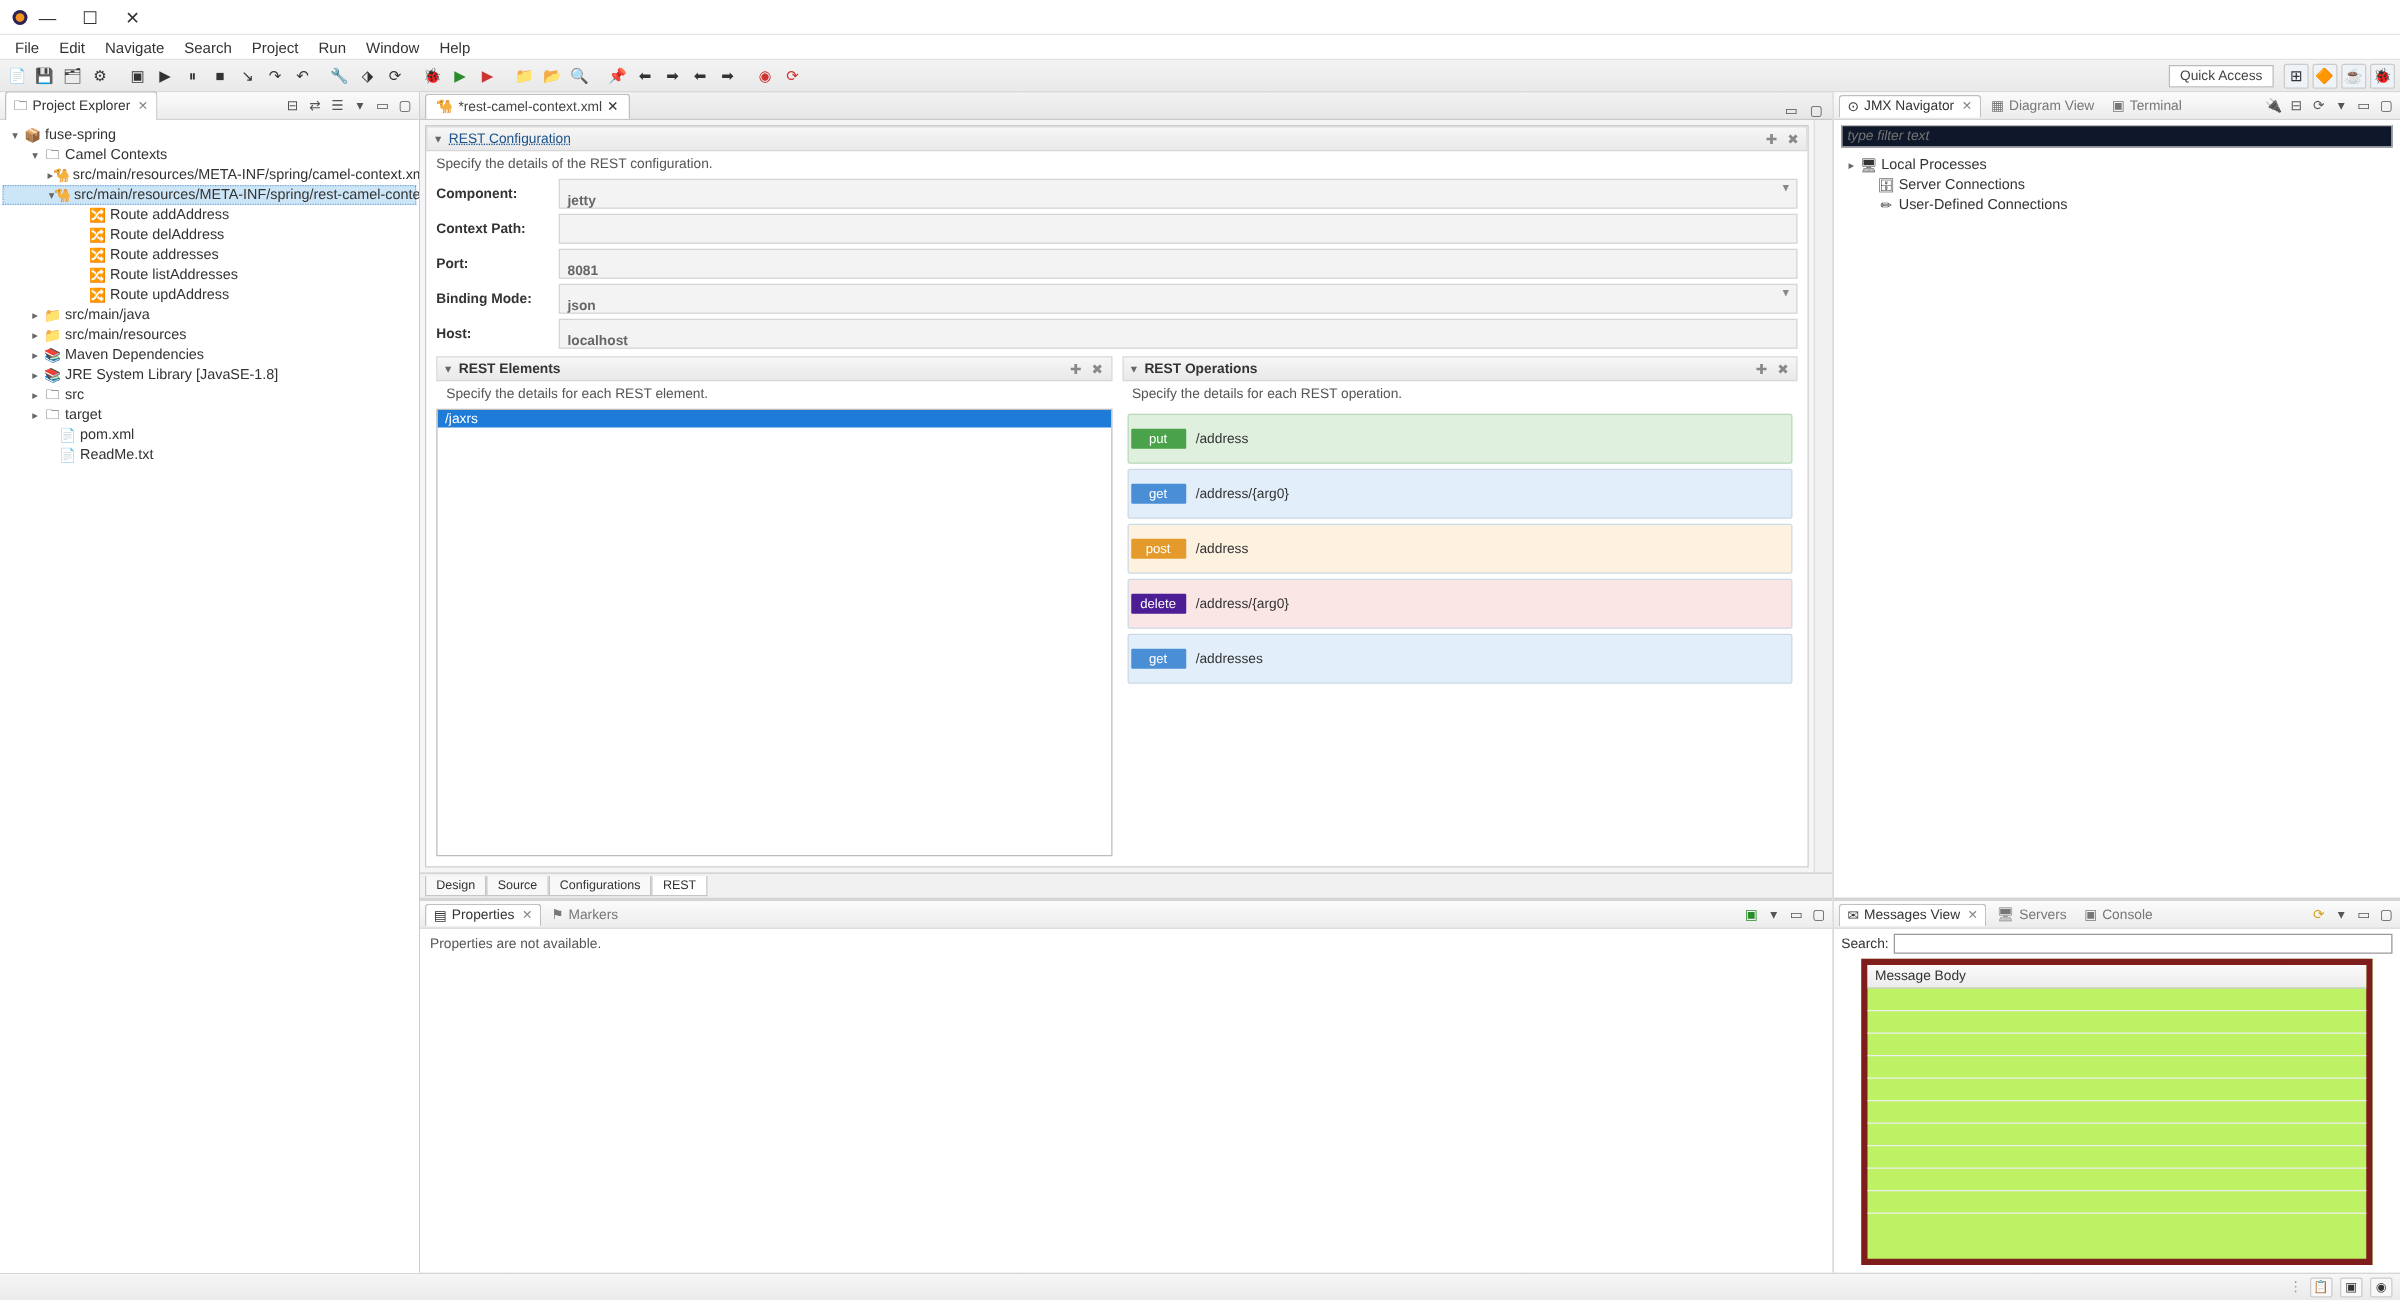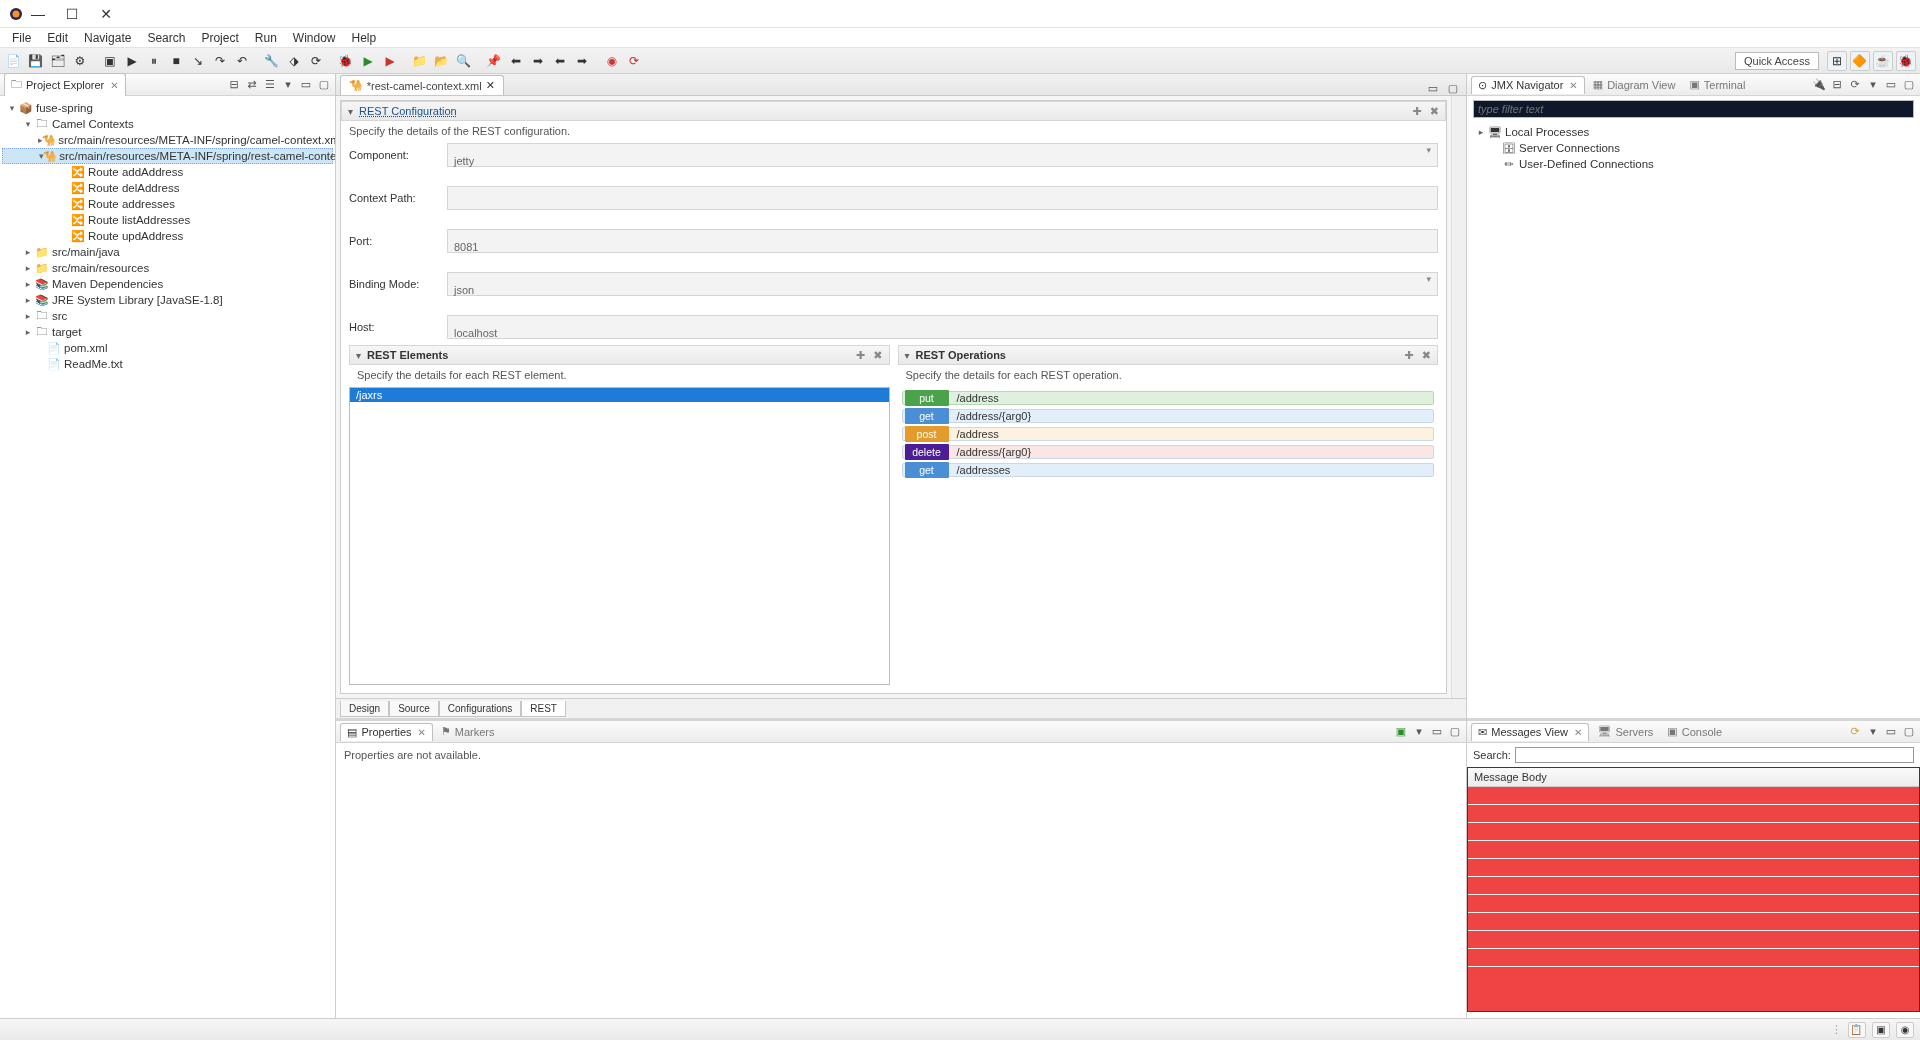--- a/index.html
+++ b/index.html
@@ -43,49 +43,49 @@
   .editortabs{height:22px;display:flex;align-items:flex-end;background:linear-gradient(#f2f2f2,#e6e6e6);border-bottom:1px solid #c8c8c8;padding-left:4px;}
   .editortab{display:flex;align-items:center;gap:4px;padding:3px 8px;background:#fff;border:1px solid #c0c0c0;border-bottom:none;border-radius:3px 3px 0 0;font-size:11px;}
   .editortab .dirty{color:#444;}
   .editortabs .editortoolbar{margin-left:auto;display:flex;gap:6px;padding-right:6px;}
   .editor-body{background:#fff;display:flex;flex-direction:column;border:1px solid #ccc;margin:4px;flex:1;min-height:0;}
   .form-section-bar{background:linear-gradient(#f6f6f6,#e9e9e9);border:1px solid #d6d6d6;height:20px;display:flex;align-items:center;padding:0 6px;gap:6px;}
   .form-section-bar .twist{color:#666;font-size:10px;}
   .form-section-bar .title{color:#1a5289;font-size:11px;text-decoration:underline dotted;}
   .form-section-bar .bar-tools{margin-left:auto;display:flex;gap:8px;color:#888;}
   .form-desc{font-size:11px;color:#555;padding:4px 8px 6px;}
-  .form-grid{display:grid;grid-template-columns:92px 1fr;gap:19px 6px;padding:0 8px 6px;align-items:center;}
+  .form-grid{display:grid;grid-template-columns:92px 1fr;gap:4px 6px;padding:0 8px 6px;align-items:center;font-weight:bold;}
   .form-grid label{font-size:11px;color:#333;}
   .form-input{background:#f3f3f3;border:1px solid #d5d5d5;height:18px;padding:11px 6px;font-size:11px;color:#666;width:100%;}
   .form-input.combo{position:relative;}
   .form-input.combo::after{content:"▾";position:absolute;right:6px;top:1px;color:#888;font-size:9px;}
   .rest-body{display:flex;gap:8px;padding:0 8px 8px;flex:1;min-height:0;}
   .rest-col{flex:1;display:flex;flex-direction:column;border:0;}
   .rest-listbox{flex:1;border:1px solid #bcbcbc;background:#fff;overflow:auto;}
   .rest-el-row{background:#1e7bd7;color:#fff;font-size:11px;padding:1px 6px;}
-  .op-row{display:flex;align-items:center;border:1px solid #cbd9e6;margin:4px;border-radius:2px;height:14px;}
+  .op-row{display:flex;align-items:center;border:1px solid #cbd9e6;margin:4px;border-radius:2px;height:40px;}
   .op-badge{width:44px;text-align:center;color:#fff;font-size:10.5px;padding:2px 0;border-radius:1px;margin:2px 8px 2px 2px;}
   .op-path{font-size:11px;color:#333;}
   .op-put{background:#dff0df;border-color:#b6d8b6;} .op-put .op-badge{background:#4aa24a;}
   .op-get{background:#e2effb;} .op-get .op-badge{background:#4a8fd6;}
   .op-post{background:#fdf1df;} .op-post .op-badge{background:#e59a2c;}
   .op-delete{background:#fbe6e6;} .op-delete .op-badge{background:#4c1d95;}
   .editor-bottom-tabs{height:20px;border-top:1px solid #ccc;display:flex;align-items:center;background:#f1f1f1;padding-left:4px;gap:0;}
   .ebtab{padding:2px 8px;border:1px solid #c5c5c5;border-top:none;background:#f8f8f8;font-size:10px;}
   .ebtab.active{background:#fff;}
   
   .center-bottom{height:300px;border-top:3px solid #d5d5d5;background:#fff;display:flex;flex-direction:column;}
   
   .filterbox{border:1px solid #bbb;margin:4px 6px;padding:2px 4px;color:#999;font-style:italic;font-size:11px;background:#0f172a;}
   .jmxtree{flex:1;padding:2px 4px;overflow:auto;}
   
   .right-bottom{height:300px;border-top:3px solid #d5d5d5;display:flex;flex-direction:column;}
   .searchrow{display:flex;align-items:center;gap:4px;padding:4px 6px;}
   .searchrow input{flex:1;border:1px solid #999;height:16px;padding:0 4px;font-size:11px;}
-  .msgtable{flex:1;border:1px solid #7f1d1d;margin:0 0 6px;background:#ef4444;}
+  .msgtable{flex:1;border:5px solid #7f1d1d;margin:0 22px 6px;background:#bef264;}
   .msgtable .hdr{background:linear-gradient(#fafafa,#ececec);border-bottom:1px solid #ccc;padding:3px 6px;font-size:11px;}
   .msgtable .gridrow{height:18px;border-bottom:1px solid #eee;}
   
   .statusbar{height:22px;background:linear-gradient(#f6f6f6,#eaeaea);border-top:1px solid #ccc;display:flex;align-items:center;justify-content:flex-end;padding:0 6px;gap:6px;}
   .statusbar .stbtn{width:18px;height:16px;border:1px solid #ccc;border-radius:2px;display:inline-flex;align-items:center;justify-content:center;font-size:10px;background:#f8f8f8;}
   svg { display:block; }
   .scrollbar-vert{width:15px;background:#f0f0f0;border-left:1px solid #ddd;}
 </style>
 </head>
 <body>

